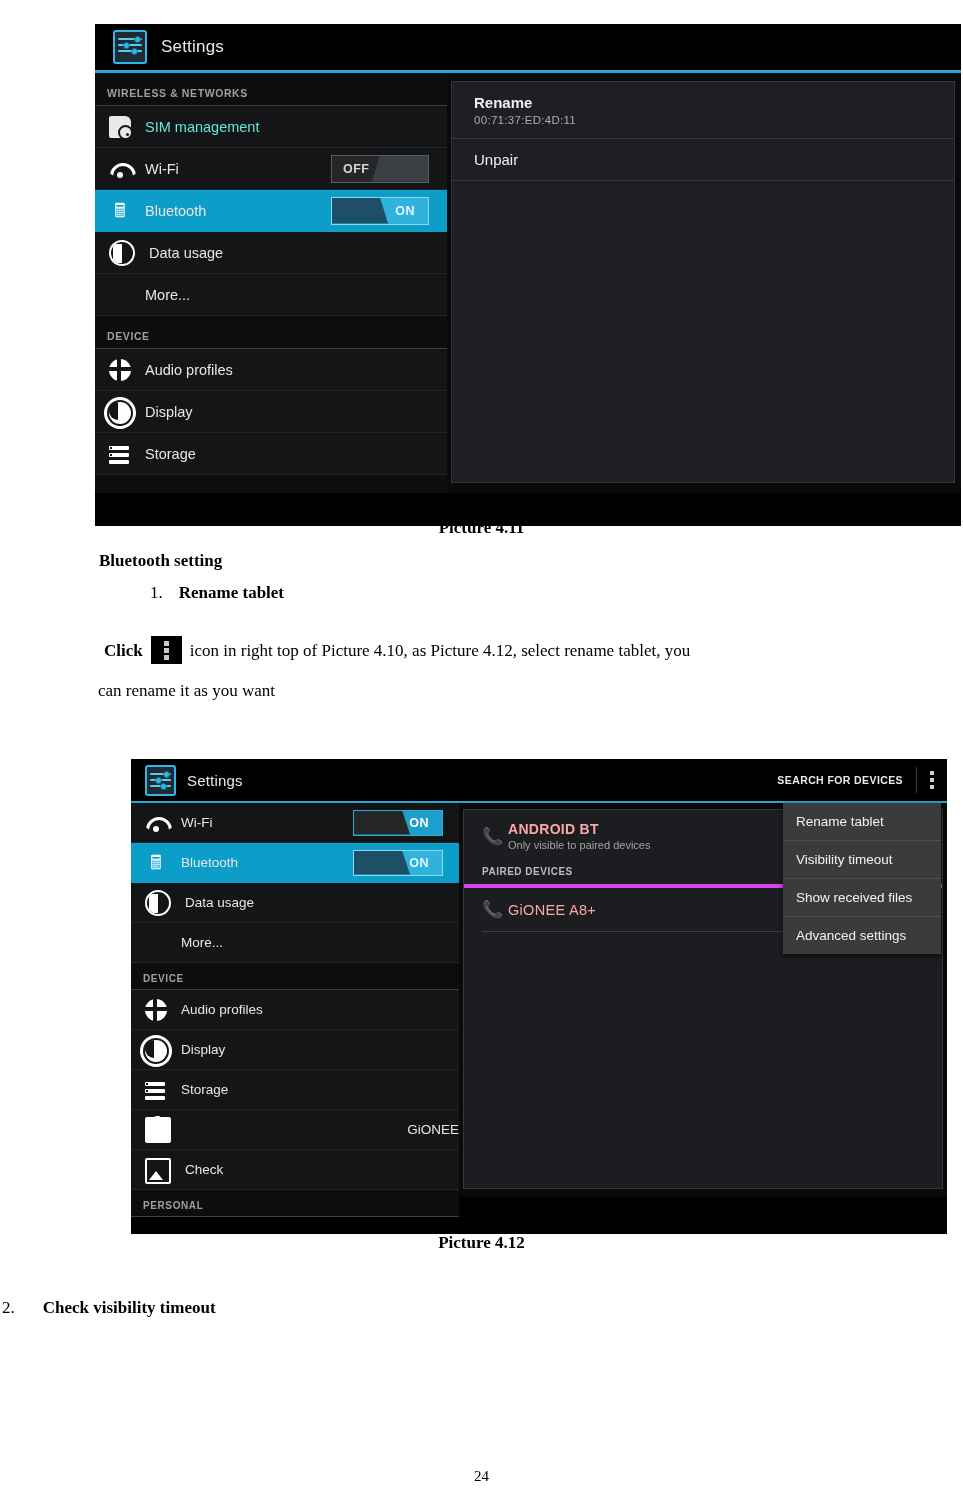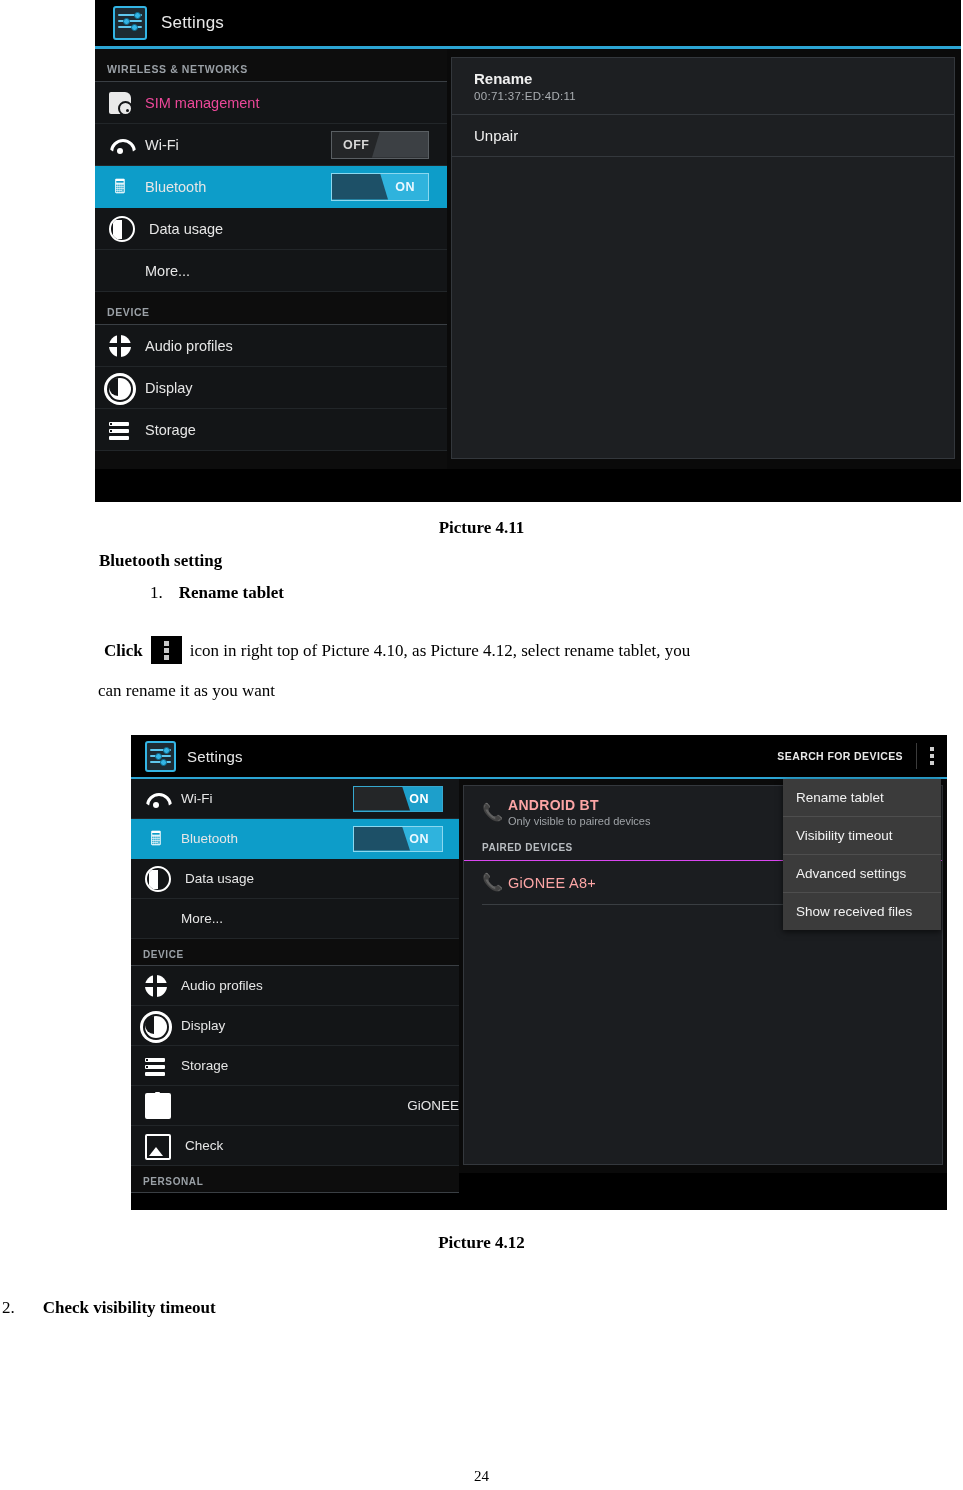--- a/index.html
+++ b/index.html
@@ -7,21 +7,21 @@
     width:963px;height:1490px;
     background:#ffffff;
     font-family:"Liberation Serif", serif;
     color:#000;
     position:relative;
     overflow:hidden;
   }
   .page{position:relative;width:963px;height:1490px;}
 
   
-  .shot{position:absolute;background:#000;font-family:"Liberation Sans", sans-serif;overflow:hidden;}
+  .shot{position:absolute;background:#000;font-family:"Liberation Sans", sans-serif;overflow:hidden;margin-top:24px;}
   .shot-1{left:95px;top:0px;width:866px;height:502px;}
   .shot-2{left:131px;top:735px;width:816px;height:475px;}
 
   .actionbar{position:relative;height:46px;background:#000000;display:flex;align-items:center;}
   .shot-2 .actionbar{height:42px;}
   .ab-icon{width:30px;height:30px;margin-left:18px;border:2px solid #33b5e5;border-radius:3px;
      background:#1d2b33;position:relative;flex:0 0 auto;}
   .shot-2 .ab-icon{width:27px;height:27px;margin-left:14px;}
   .ab-icon i{position:absolute;left:3px;right:3px;height:2px;background:#5fc8ee;border-radius:1px;}
   .ab-icon i:nth-child(1){top:6px;}
@@ -52,21 +52,21 @@
   .sect{color:#9aa0a6;font-size:10.5px;font-weight:bold;letter-spacing:.6px;
         padding:14px 0 6px 12px;border-bottom:1px solid #3a3f44;background:#0d0d0d;}
   .shot-2 .sect{font-size:10px;padding:10px 0 5px 12px;}
   .row{display:flex;align-items:center;height:41px;border-bottom:1px solid #222629;
        background:#131517;position:relative;}
   .shot-2 .row{height:39px;}
   .row.sel{background:#0d9dc9;border-bottom-color:#0d9dc9;}
   .row .ic{width:22px;height:22px;margin-left:14px;position:relative;flex:0 0 auto;}
   .row .lbl{color:#e6e6e6;font-size:14.5px;margin-left:14px;}
   .shot-2 .row .lbl{font-size:13.5px;}
-  .row.dim .lbl{color:#ec4899;}
+  .row.dim .lbl{color:#5eead4;}
   .row.noicon .lbl{margin-left:50px;}
 
   
   .ic-sim{background:#e9e9e9;border-radius:2px 6px 2px 2px;}
   .ic-sim::after{content:"";position:absolute;right:-2px;bottom:-2px;width:11px;height:11px;border-radius:50%;
      background:#e9e9e9;border:2px solid #131517;}
   .ic-sim::before{content:"";position:absolute;right:2px;bottom:2px;width:3px;height:3px;border-radius:50%;background:#131517;z-index:2;}
   .ic-wifi{}
   .ic-wifi::before{content:"";position:absolute;left:1px;top:5px;width:20px;height:20px;border:3px solid #fff;
      border-radius:50%;clip-path:polygon(0 0,100% 0,100% 42%,50% 75%,0 42%);}
@@ -121,21 +121,21 @@
   .pane-item.plain .t{font-weight:normal;}
 
   
   .btpane{flex:1;background:#1b1d20;border:1px solid #34383d;margin:6px 4px 8px 4px;position:relative;}
   .bt-dev{display:flex;align-items:center;padding:11px 0 11px 18px;}
   .bt-dev .ic{width:26px;position:relative;}
   .bt-dev .tx .n{color:#fca5a5;font-size:14px;font-weight:bold;letter-spacing:.3px;}
   .bt-dev .tx .d{color:#9fa3a7;font-size:11px;margin-top:2px;}
   .bt-dev .tx .n.reg{font-weight:normal;font-size:14.5px;}
   .bt-sect{color:#b9bdc1;font-size:10px;font-weight:bold;letter-spacing:.5px;padding:4px 12px 7px 18px;
-     border-bottom:1px solid #d946ef;}
+     border-bottom:4px solid #d946ef;}
   .bt-divider{border-bottom:1px solid #3a3e42;margin:0 10px 0 18px;}
 
   
   .dropdown{position:absolute;right:6px;top:0px;width:158px;background:#3b3b3b;
      box-shadow:0 2px 6px rgba(0,0,0,.6);z-index:20;}
   .dd-item{color:#f2f2f2;font-size:13.5px;padding:11px 0 11px 13px;border-bottom:1px solid #4e4e4e;}
   .dd-item:last-child{border-bottom:none;}
 
   .navbar{height:36px;background:#000;}
   .shot-2 .navbar{height:39px;}
@@ -367,22 +367,22 @@
           <div class="tx">
             <div class="n reg">GiONEE A8+</div>
           </div>
         </div>
         <div class="bt-divider"></div>
       </div>
 
       <div class="dropdown">
         <div class="dd-item">Rename tablet</div>
         <div class="dd-item">Visibility timeout</div>
+        <div class="dd-item">Show received files</div>
         <div class="dd-item">Advanced settings</div>
-        <div class="dd-item">Show received files</div>
       </div>
 
     </div>
 
     <div class="navbar"></div>
   </div>
 
   <div class="cap cap-412">Picture 4.12</div>
 
   <div class="item2">

